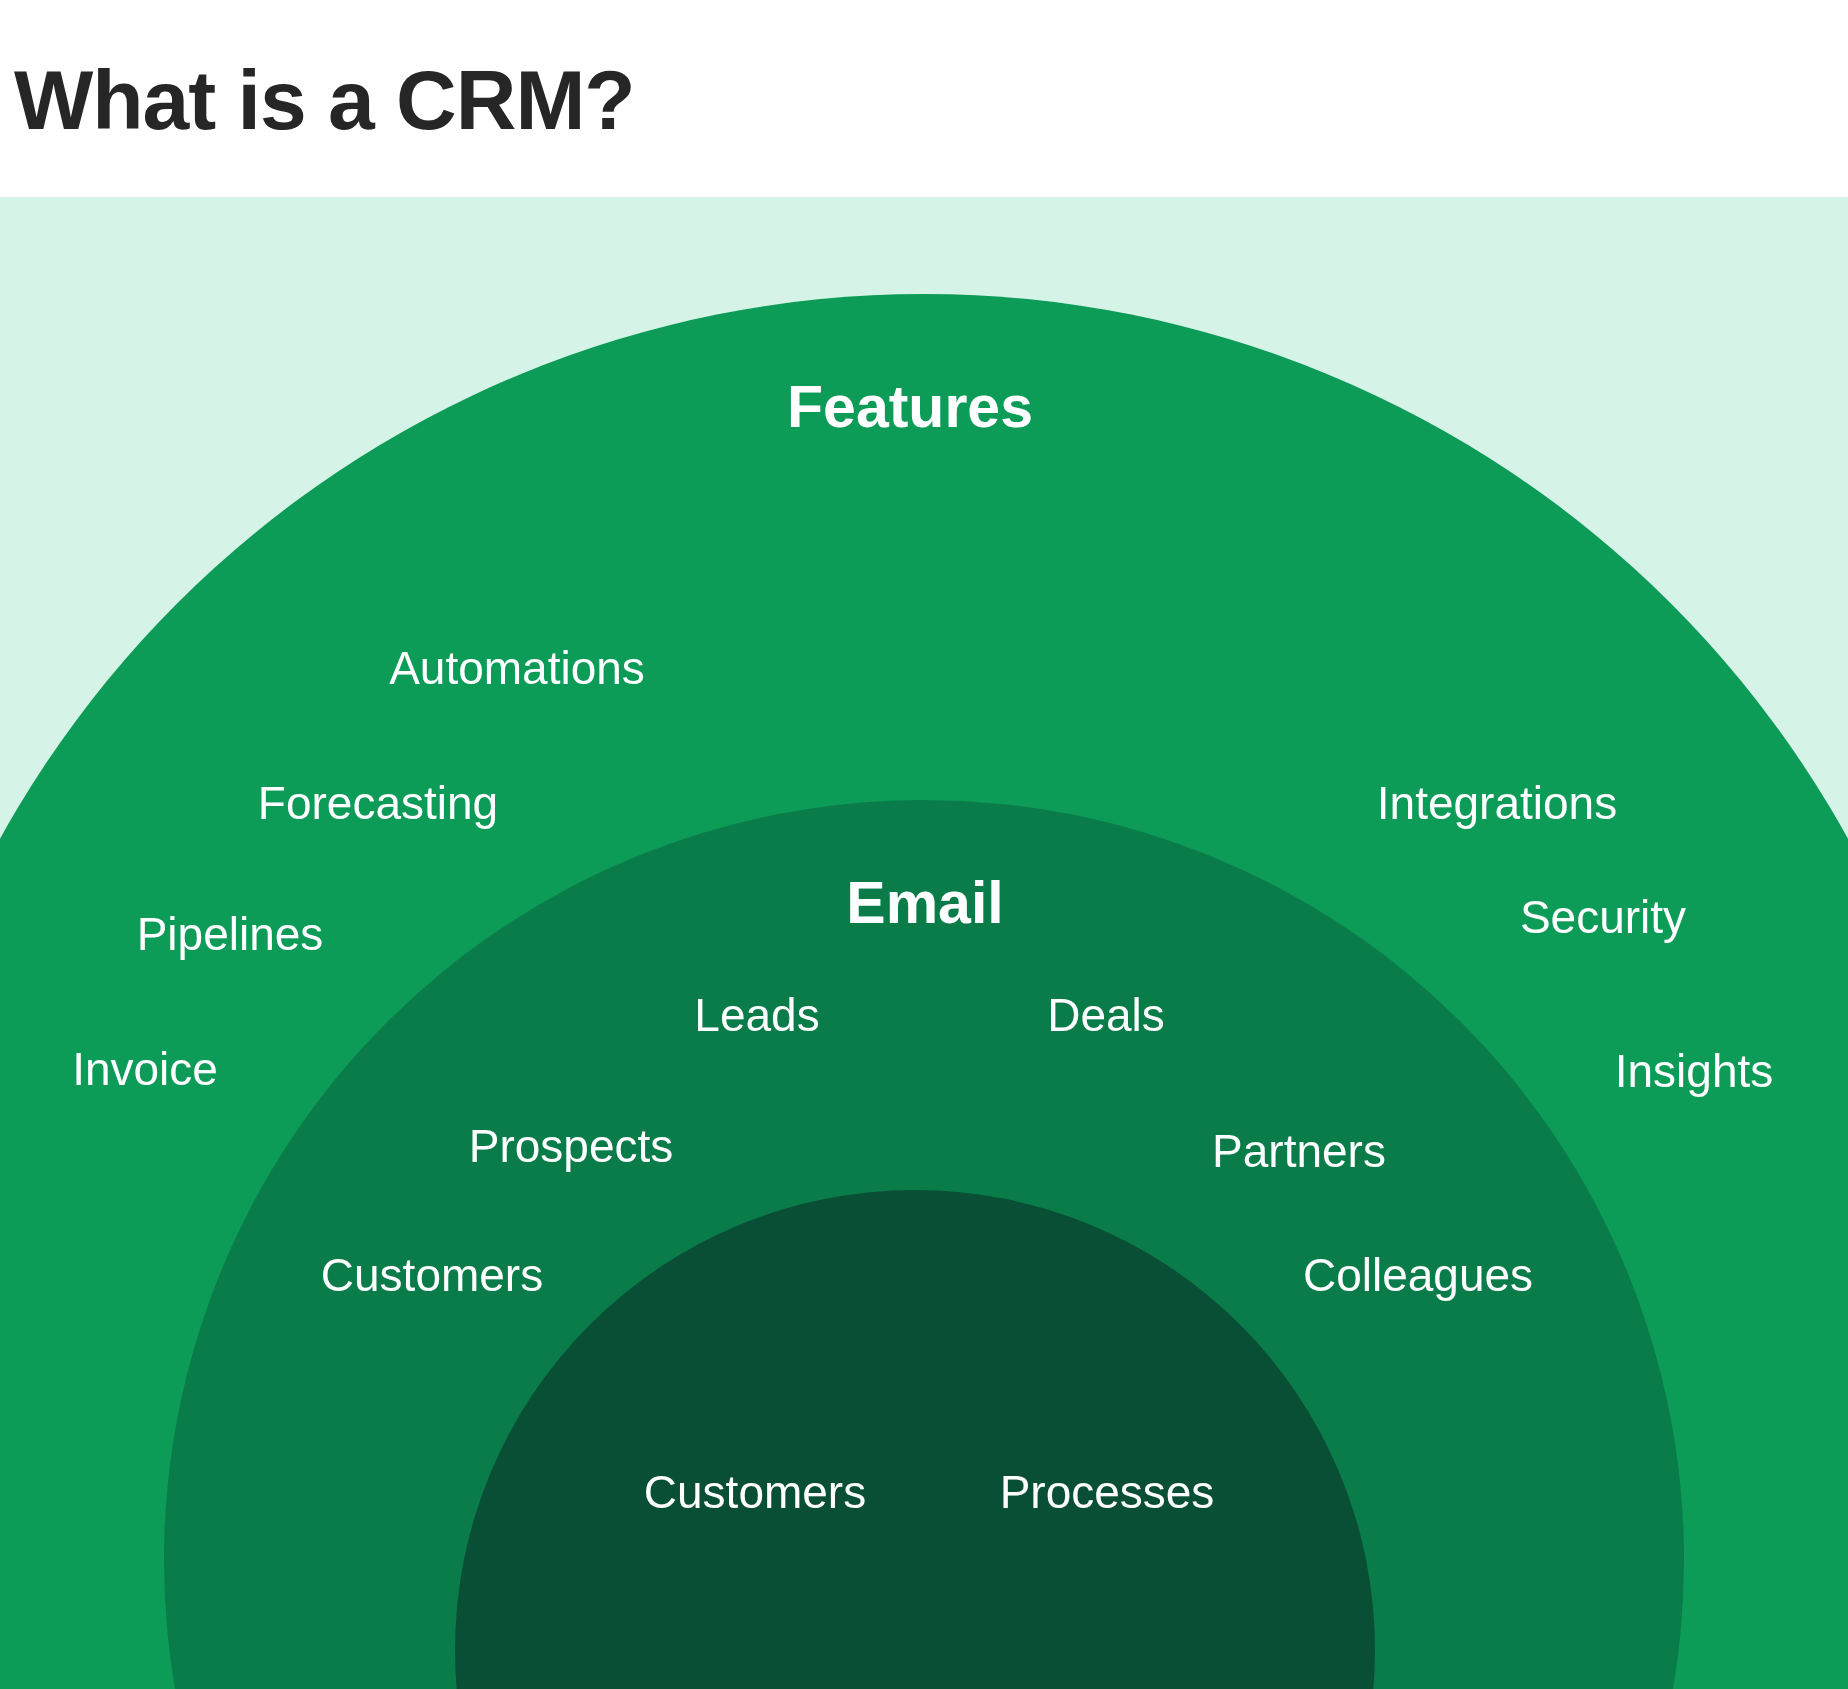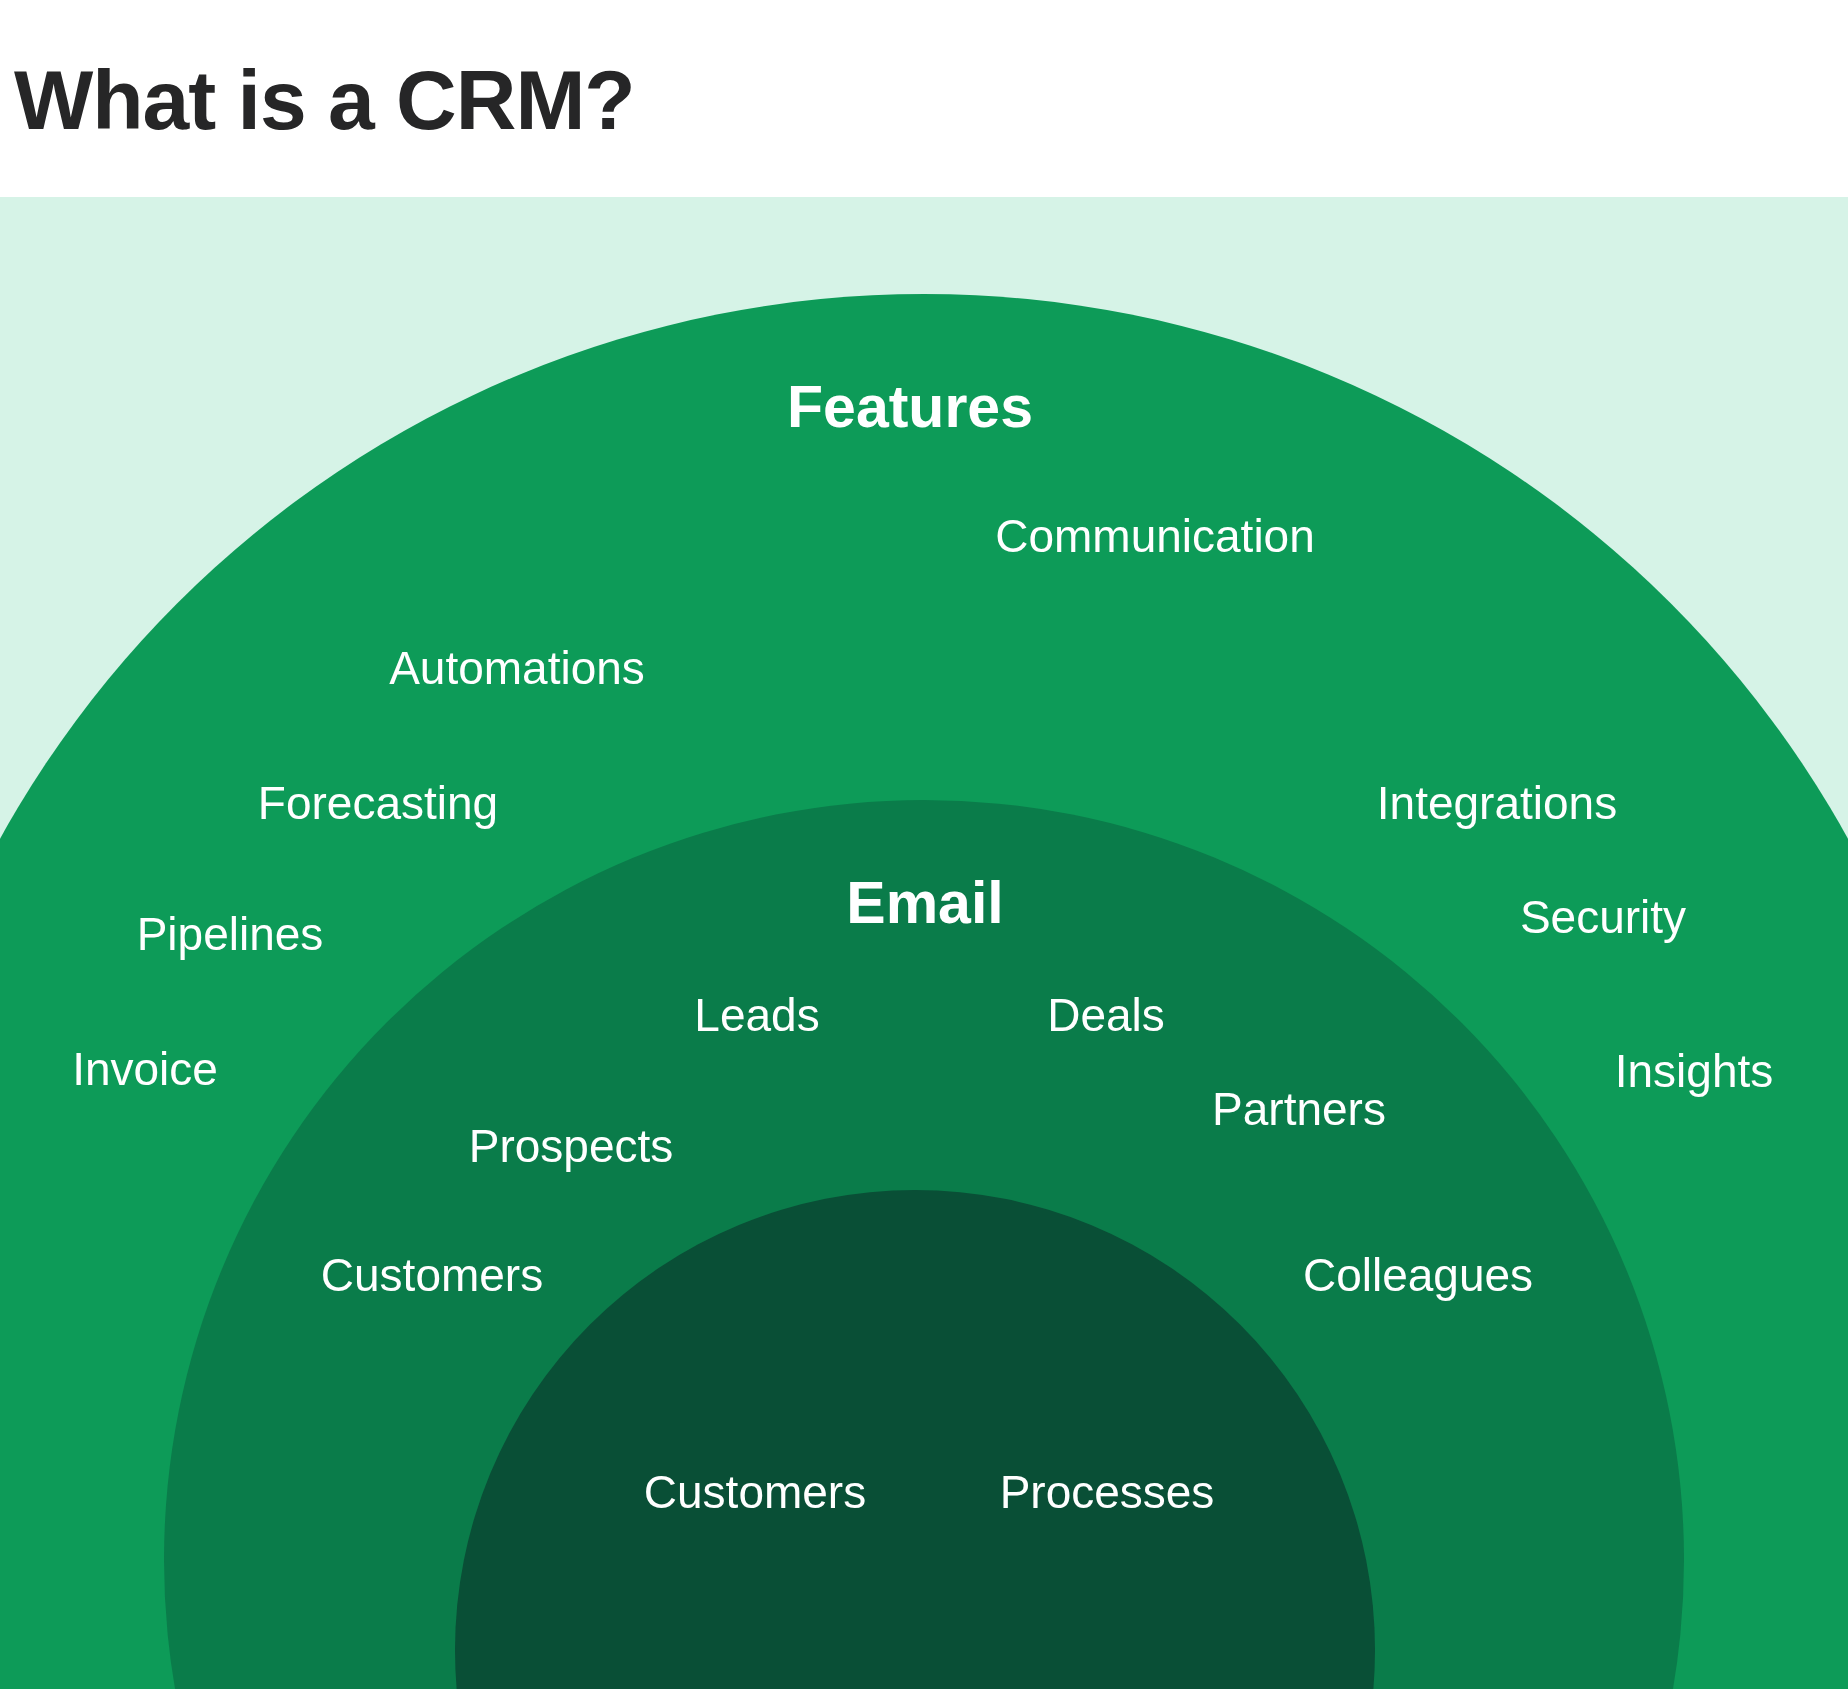--- a/index.html
+++ b/index.html
@@ -68,35 +68,34 @@
   <h1 class="title">What is a CRM?</h1>
 
   <div class="diagram">
 
     <div class="ring outer"></div>
     <div class="ring middle"></div>
     <div class="ring inner"></div>
 
     <div class="lbl heading" style="left:910px;top:210px">Features</div>
 
-    <div class="lbl" style="left:1155px;top:339px">Communication</div>
     <div class="lbl" style="left:517px;top:471px">Automations</div>
     <div class="lbl" style="left:378px;top:606px">Forecasting</div>
     <div class="lbl" style="left:1497px;top:606px">Integrations</div>
     <div class="lbl" style="left:230px;top:737px">Pipelines</div>
     <div class="lbl" style="left:1603px;top:720px">Security</div>
     <div class="lbl" style="left:145px;top:872px">Invoice</div>
     <div class="lbl" style="left:1694px;top:874px">Insights</div>
 
     <div class="lbl heading" style="left:925px;top:706px">Email</div>
 
     <div class="lbl" style="left:757px;top:818px">Leads</div>
     <div class="lbl" style="left:1106px;top:818px">Deals</div>
     <div class="lbl" style="left:571px;top:949px">Prospects</div>
-    <div class="lbl" style="left:1299px;top:912px">Partners</div>
+    <div class="lbl" style="left:1299px;top:954px">Partners</div>
     <div class="lbl" style="left:432px;top:1078px">Customers</div>
     <div class="lbl" style="left:1418px;top:1078px">Colleagues</div>
 
     <div class="lbl" style="left:755px;top:1295px">Customers</div>
     <div class="lbl" style="left:1107px;top:1295px">Processes</div>
 
   </div>
 </div>
 
 </body></html>

